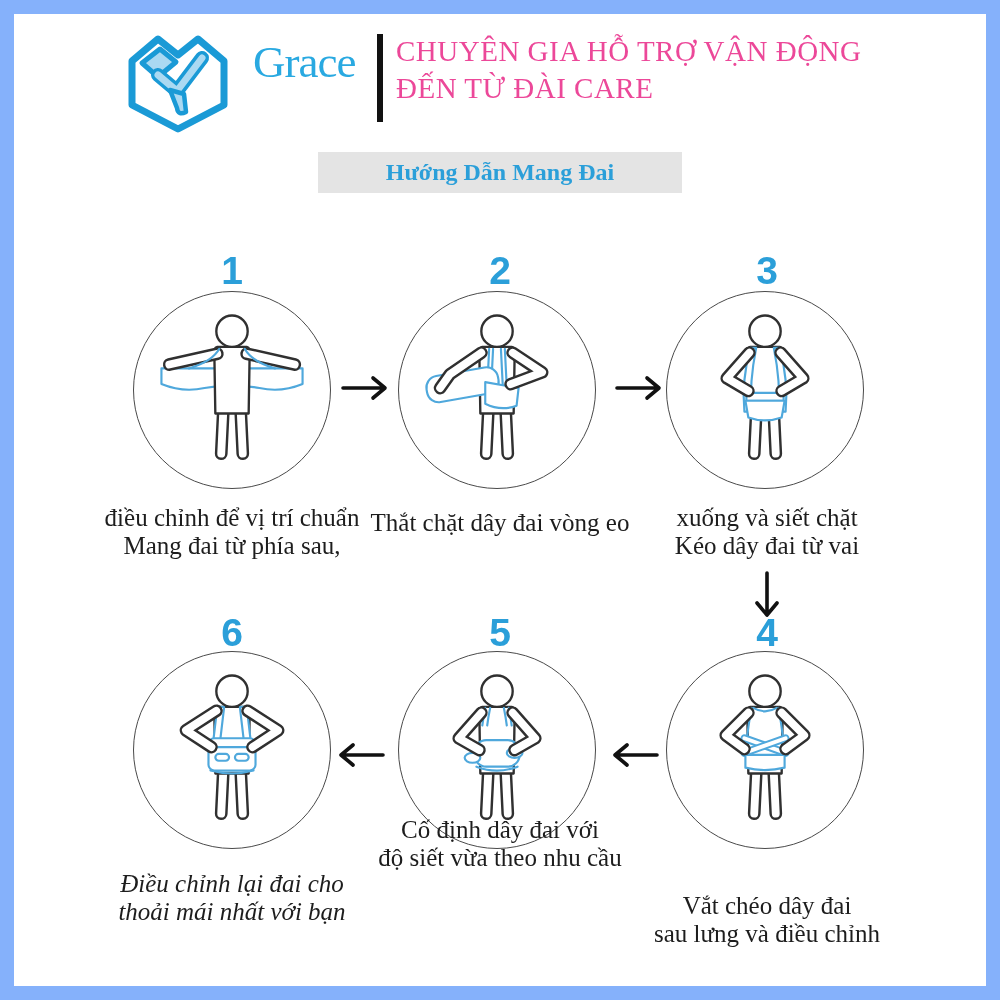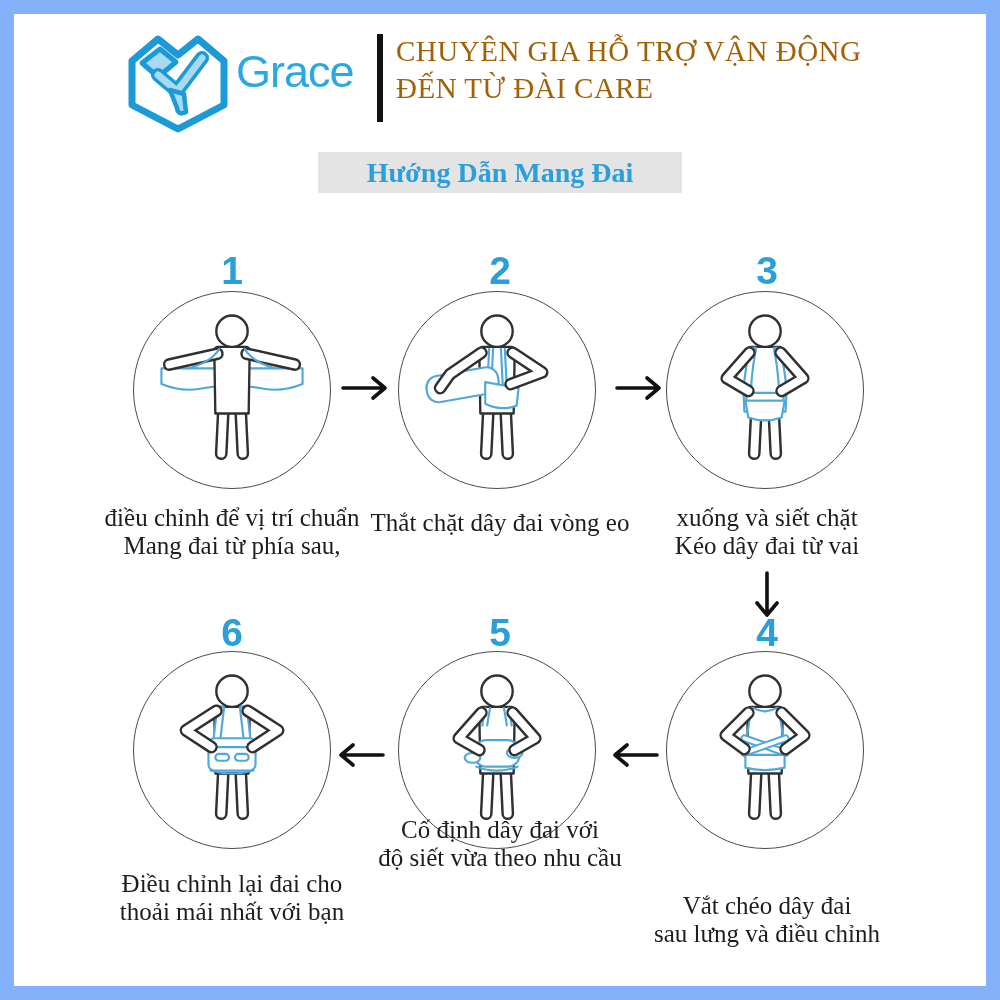--- a/index.html
+++ b/index.html
@@ -2,32 +2,32 @@
 <html><head>
 <meta charset="utf-8">
 <style>
   html,body{margin:0;padding:0;background:#fff;}
   .page{position:relative;width:1000px;height:1000px;background:#ffffff;overflow:hidden;
         font-family:"Liberation Serif",serif;color:#1a1a1a;}
   .frame{position:absolute;inset:0;border:14px solid #85b1fb;pointer-events:none;z-index:50;}
 
   
   .logo-icon{position:absolute;left:120px;top:30px;width:116px;height:106px;}
-  .wordmark{position:absolute;left:236px;top:44px;font-family:Liberation Sans, sans-serif;
-            color:#29a9e1;letter-spacing:-1px;margin-top:9px;}
+  .wordmark{position:absolute;left:253px;top:44px;font-family:Liberation Serif, serif;
+            color:#29a9e1;letter-spacing:-1px;}
   .wordmark .wm1{font-size:45px;line-height:37px;}
   .wordmark .wm2{font-size:45px;line-height:37px;}
   .hdr-divider{position:absolute;left:377px;top:34px;width:6px;height:88px;background:#111;}
   .tagline{position:absolute;left:396px;top:33px;font-size:29px;line-height:37px;
-           color:#a16207;letter-spacing:.5px;}
+           color:#ec4899;letter-spacing:.5px;}
 
   
   .banner{position:absolute;left:318px;top:152px;width:364px;height:41px;background:#e4e4e4;
           display:flex;align-items:center;justify-content:center;}
-  .banner .banner-text{font-size:28px;font-weight:bold;color:#2b9fd9;}
+  .banner .banner-text{font-size:24px;font-weight:bold;color:#2b9fd9;}
 
   
   .step-num{position:absolute;width:100px;text-align:center;font-family:"Liberation Sans",sans-serif;
             font-weight:bold;font-size:39px;line-height:1;color:#2b9fd9;}
   .circle{position:absolute;width:198px;height:198px;border:1.5px solid #4a4a4a;border-radius:50%;
           box-sizing:border-box;background:#fff;}
   .circle svg{width:100%;height:100%;display:block;}
   .cap{position:absolute;width:320px;text-align:center;font-size:25px;line-height:28px;color:#1d1d1d;}
 
   .arrow{position:absolute;}
@@ -222,21 +222,21 @@
     </svg>
   </div>
 
   <svg class="arrow" style="left:610px;top:740px;" width="50" height="30" viewBox="0 0 50 30">
     <path d="M47,15 H6 M17,5 L5,15 L17,25"></path>
   </svg>
   <svg class="arrow" style="left:336px;top:740px;" width="50" height="30" viewBox="0 0 50 30">
     <path d="M47,15 H6 M17,5 L5,15 L17,25"></path>
   </svg>
 
-  <div class="cap" style="left:72px;top:870px;">
+  <div class="cap" style="left:72px;top:870px;font-style:italic;">
     <div>Điều chỉnh lại đai cho</div>
     <div>thoải mái nhất với bạn</div>
   </div>
   <div class="cap" style="left:340px;top:816px;">
     <div>Cố định dây đai với</div>
     <div>độ siết vừa theo nhu cầu</div>
   </div>
   <div class="cap" style="left:607px;top:892px;">
     <div>Vắt chéo dây đai</div>
     <div>sau lưng và điều chỉnh</div>

